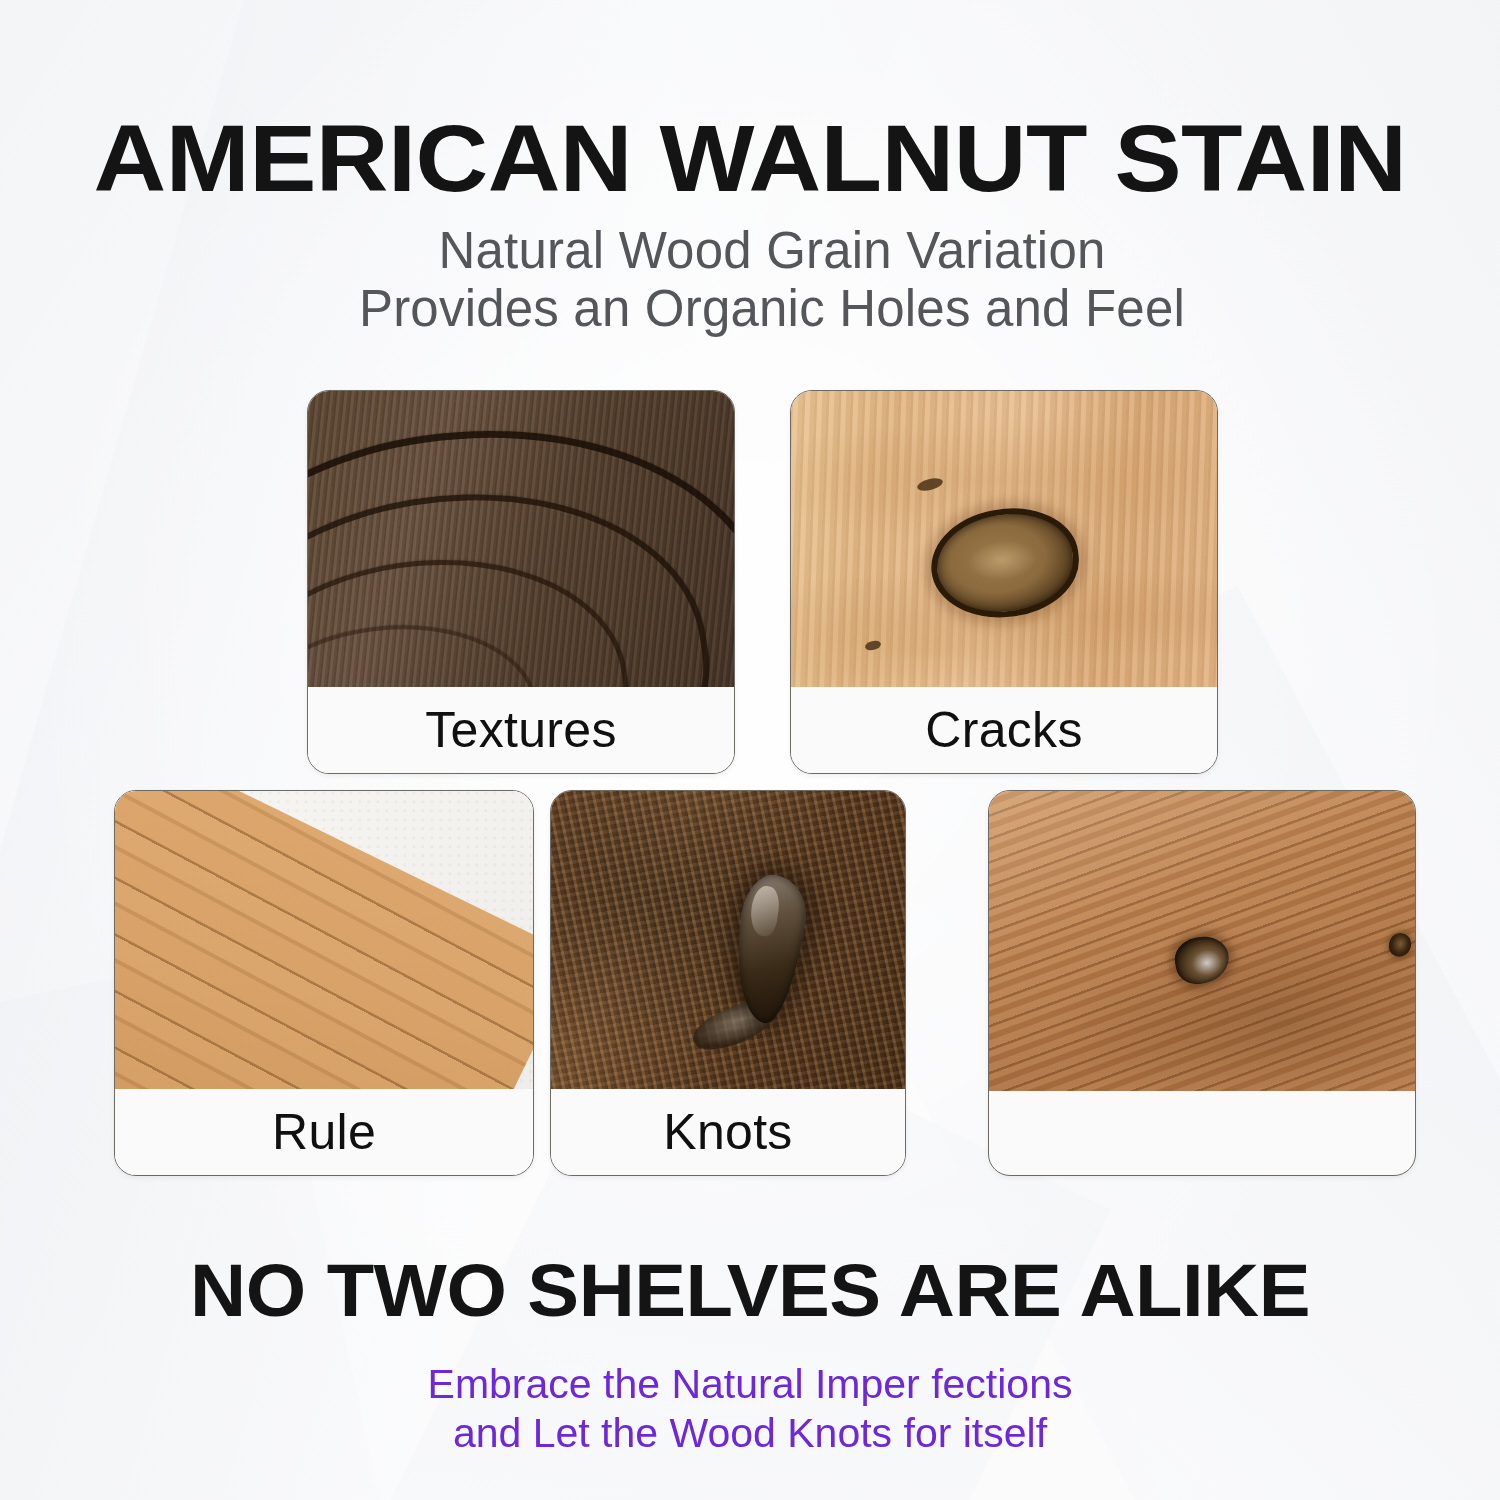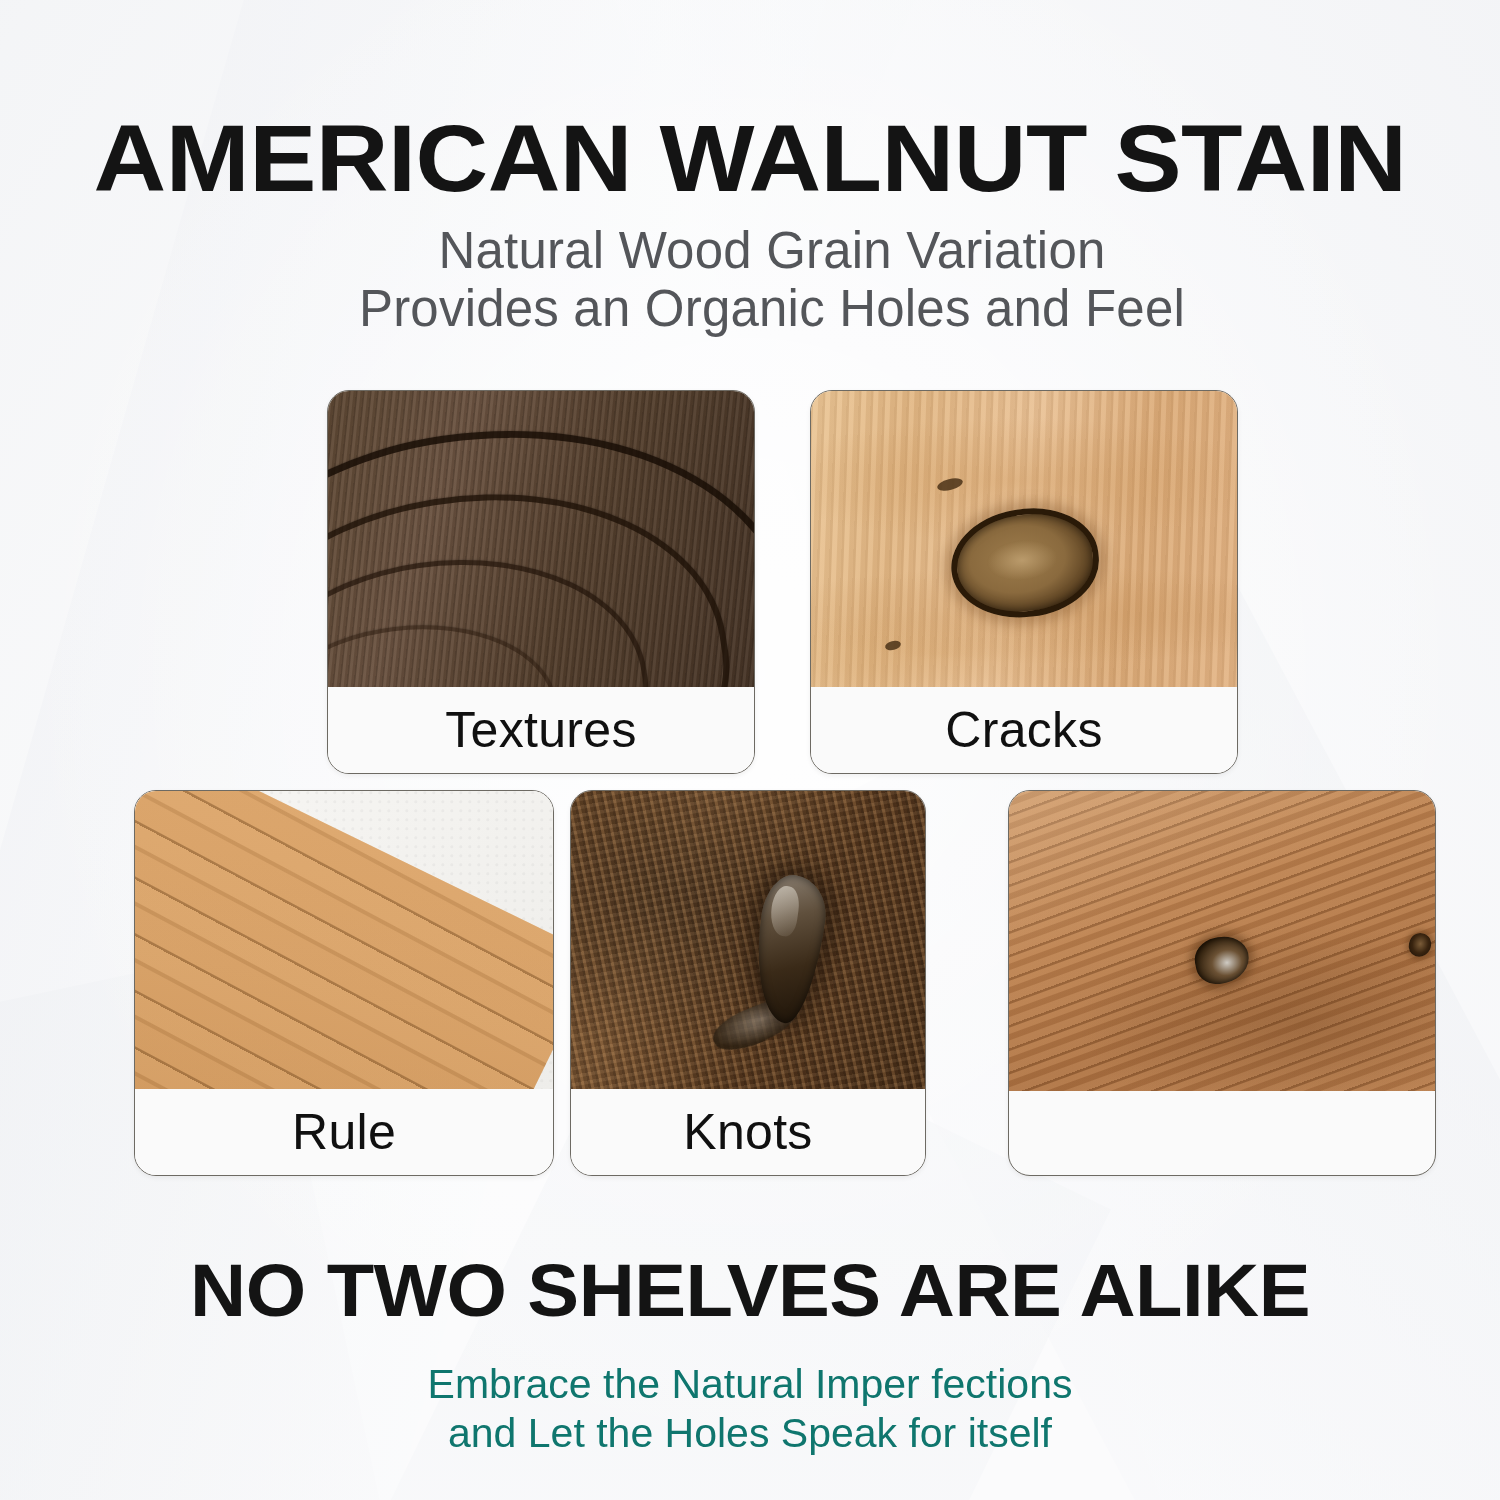--- a/index.html
+++ b/index.html
@@ -93,32 +93,31 @@
     top:222px;
     font-size:51px;
     line-height:58px;
     letter-spacing:.2px;
     margin-left:44px;
   }
   #footer-sub {
     top:1360px;
     font-size:41px;
     line-height:49px;
-    color:#0f766e;
+    color:#6d28d9;
   }
 
   
   .card {
     position:absolute;
     border-radius:22px;
     background:#fafafa;
     border:1px solid #6d6a63;
     overflow:hidden;
     box-shadow:0 2px 5px rgba(0,0,0,.06);
-    margin-left:20px;
   }
   .card-photo {
     position:absolute; left:0; right:0; top:0;
     overflow:hidden;
   }
   .card-label {
     position:absolute; left:0; right:0; bottom:0;
     display:flex; align-items:center; justify-content:center;
     background:#fafafa;
     color:#101010;
@@ -378,17 +377,17 @@
         <div class="holes-sheen"></div>
         <div class="hole-main"></div>
         <div class="hole-small"></div>
       </div>
     </div>
 
     <h2 class="headline" id="footer-title">NO TWO SHELVES ARE ALIKE</h2>
 
     <div class="subline" id="footer-sub">
       <div>Embrace the Natural Imper fections</div>
-      <div>and Let the Holes Speak for itself</div>
+      <div>and Let the Wood Knots for itself</div>
     </div>
 
   </div>
 </div>
 
 </body></html>

